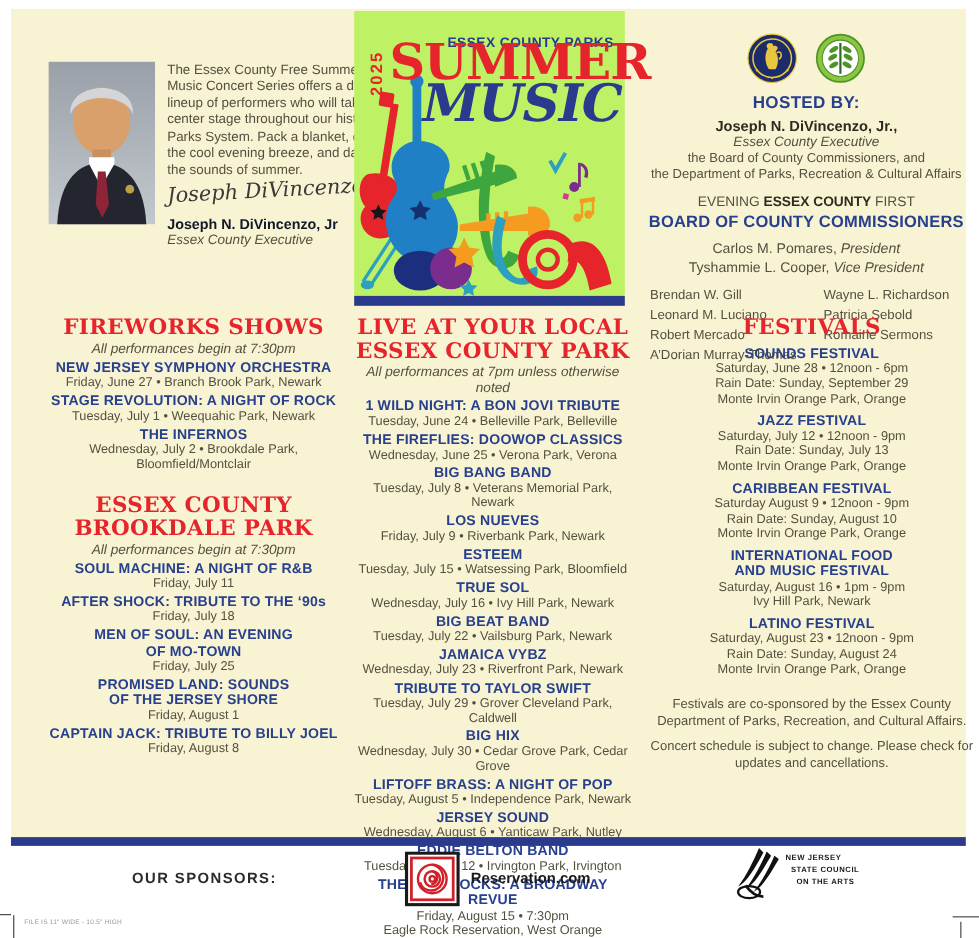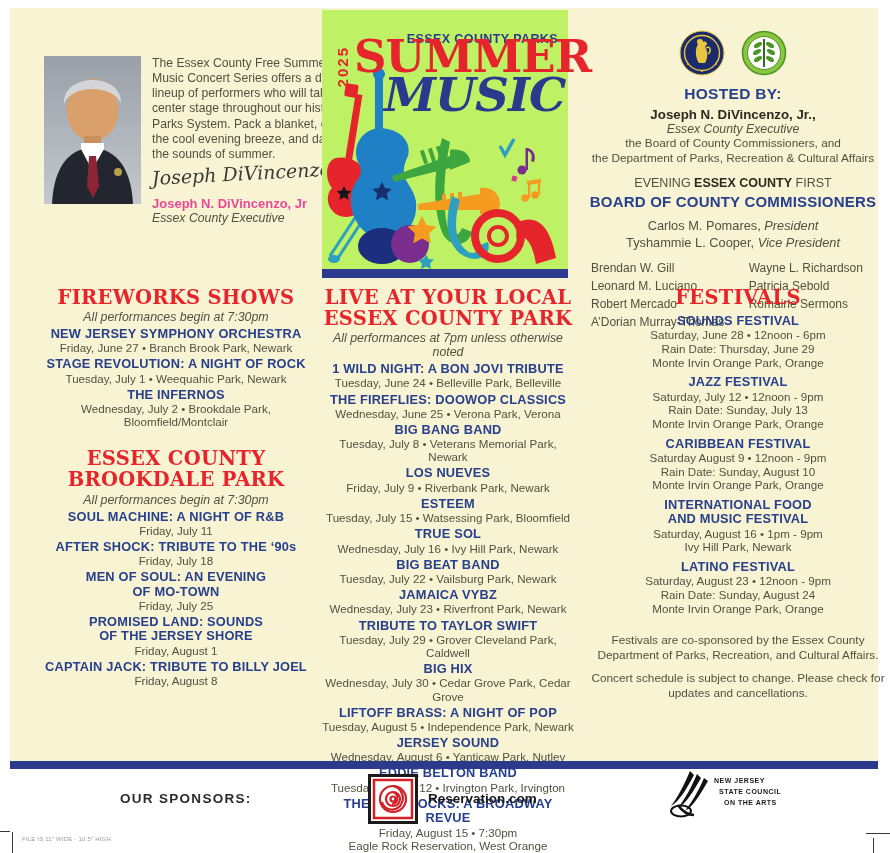--- a/index.html
+++ b/index.html
@@ -8,21 +8,21 @@
   .cream{position:absolute;left:10px;top:8px;width:868px;height:753px;background:#F8F3D2;}
   .blue-band{position:absolute;left:10px;top:761px;width:868px;height:8px;background:#2B3A8C;}
 
   
   .intro{position:absolute;left:44px;top:56px;width:278px;display:flex;gap:11px;}
   .headshot{width:97px;height:148px;flex:0 0 auto;display:block;}
   .intro-text{flex:1;}
   .intro-par{margin:0;font-size:12.2px;line-height:1.24;color:#54503F;font-weight:500;}
   .signature{margin-top:5px;font-family:"DejaVu Serif",serif;font-style:italic;font-size:19px;
              color:#3a3a3a;transform:rotate(-3deg);transform-origin:left center;white-space:nowrap;}
-  .intro-name{margin-top:7px;font-weight:bold;font-size:13px;color:#ec4899;}
+  .intro-name{margin-top:7px;font-weight:bold;font-size:13px;color:#0f172a;}
   .intro-role{font-style:italic;font-size:12.3px;color:#54503F;}
 
   
   .poster{position:absolute;left:322px;top:10px;width:246px;height:259px;background:#bef264;
           border-bottom:9px solid #2B3A8C;}
   .poster-kicker{position:absolute;right:10px;top:22px;font-weight:bold;font-size:12.5px;
                  color:#2B3A8C;letter-spacing:.4px;}
   .poster-year{position:absolute;left:12px;top:36px;writing-mode:vertical-rl;transform:rotate(180deg);
                font-weight:bold;font-size:15px;color:#E6242B;letter-spacing:2px;}
   .poster-summer{position:absolute;left:32px;top:24px;font-family:"DejaVu Serif",serif;font-weight:bold;
@@ -351,21 +351,21 @@
         <div class="ev-detail">Friday, August 15 • 7:30pm
 Eagle Rock Reservation, West Orange</div>
       </div>
   </div>
 
   <div class="col col-right">
     <div class="sec-title">FESTIVALS</div>
     <div class="ev fest">
         <div class="ev-name">SOUNDS FESTIVAL</div>
         <div class="ev-detail">Saturday, June 28 • 12noon - 6pm</div>
-        <div class="ev-detail">Rain Date: Thursday, June 29</div>
+        <div class="ev-detail">Rain Date: Sunday, September 29</div>
         <div class="ev-detail">Monte Irvin Orange Park, Orange</div>
       </div>
     <div class="ev fest">
         <div class="ev-name">JAZZ FESTIVAL</div>
         <div class="ev-detail">Saturday, July 12 • 12noon - 9pm</div>
         <div class="ev-detail">Rain Date: Sunday, July 13</div>
         <div class="ev-detail">Monte Irvin Orange Park, Orange</div>
       </div>
     <div class="ev fest">
         <div class="ev-name">CARIBBEAN FESTIVAL</div>

